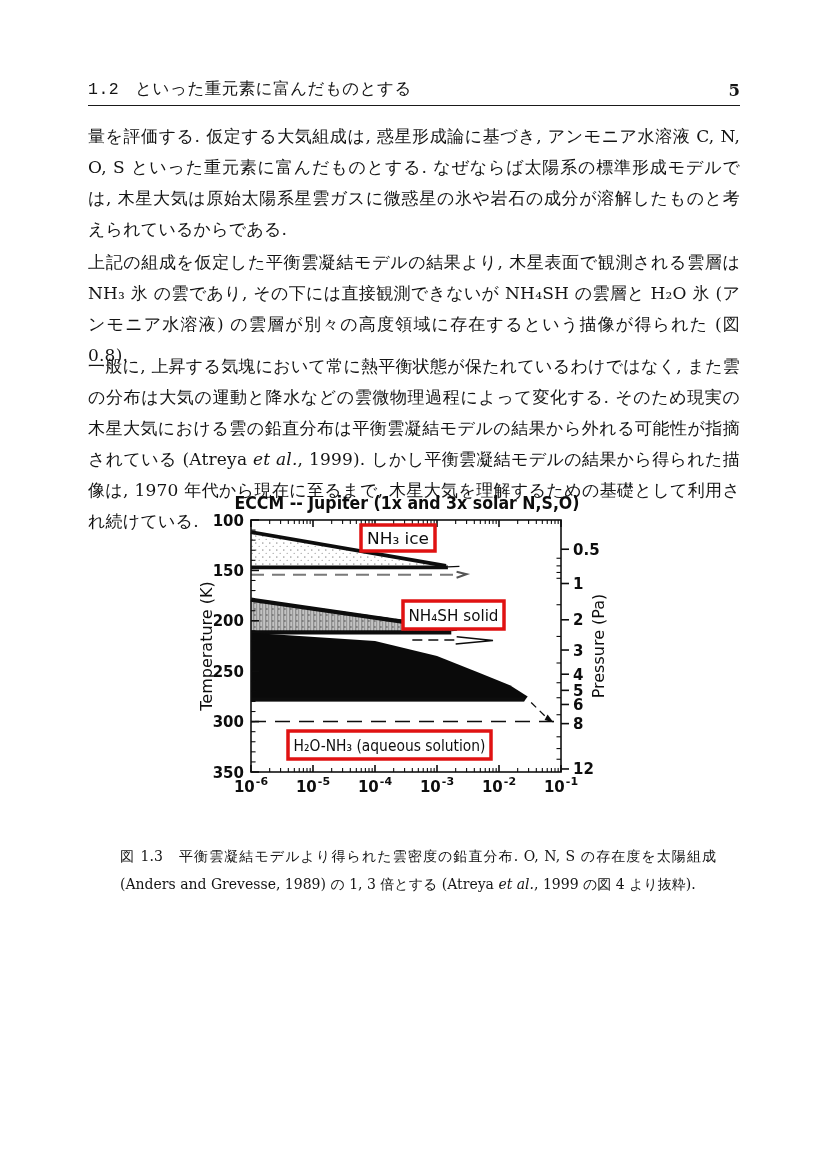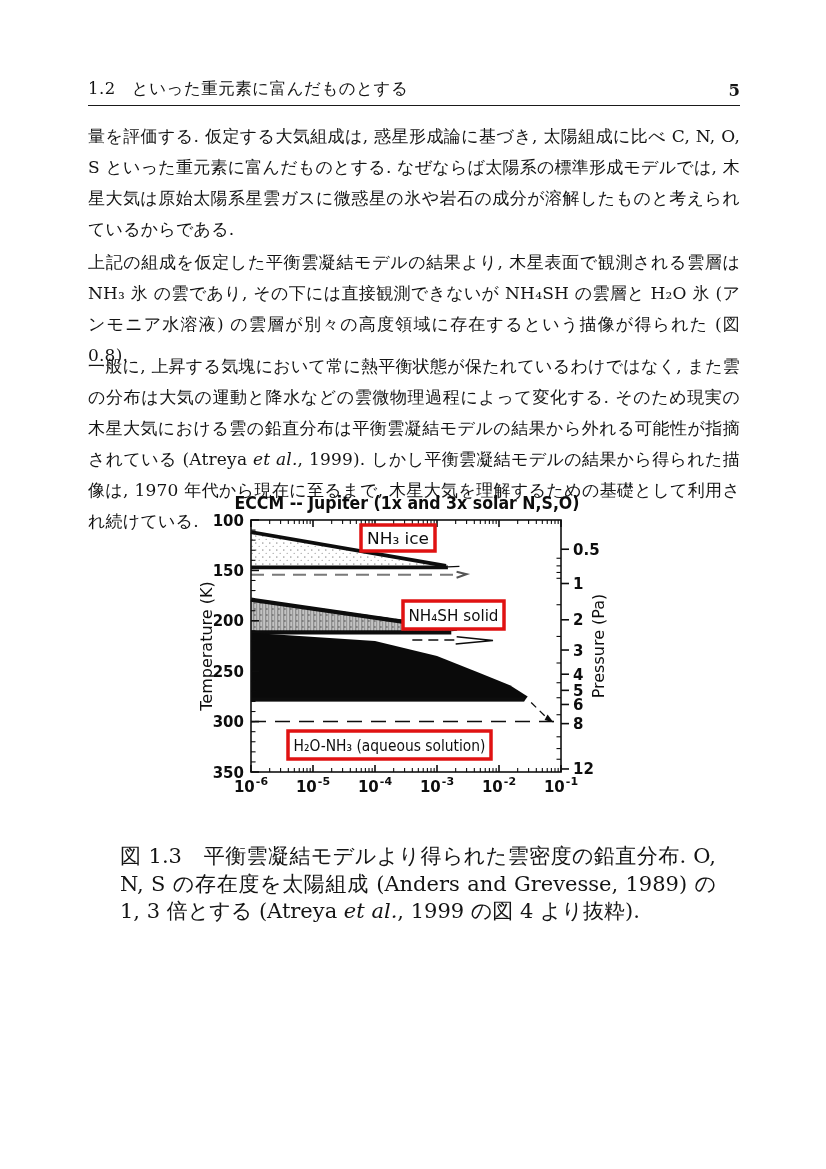--- a/index.html
+++ b/index.html
@@ -2,47 +2,47 @@
 <html lang="ja"><head>
 <meta charset="utf-8">
 <style>
   html,body{margin:0;padding:0;background:#ffffff;}
   .page{position:relative;width:826px;height:1169px;background:#fff;color:#141414;
         font-family:"DejaVu Serif","Liberation Serif",serif;overflow:hidden;}
   .runhead{position:absolute;left:88px;top:78px;width:652px;display:flex;
            justify-content:space-between;align-items:flex-end;
            font-size:16.5px;border-bottom:1.4px solid #1a1a1a;padding-bottom:5px;}
   .runhead .sec{letter-spacing:.5px;}
-  .runhead .secnum{margin-right:16px;}
+  .runhead .secnum{margin-right:16px;font-family:Liberation Mono, monospace;}
   .runhead .pno{font-weight:700;}
   .para{position:absolute;left:88px;width:652px;font-size:17px;line-height:31px;
         text-align:justify;letter-spacing:.2px;}
   .p1{top:121px;} .p2{top:247px;} .p3{top:351px;}
   .fig{position:absolute;left:198px;top:492px;width:420px;height:310px;margin:0;}
-  .caption{position:absolute;left:120px;top:843px;width:596px;font-size:21px;
+  .caption{position:absolute;left:120px;top:843px;width:596px;font-size:14px;
            line-height:27.5px;text-align:justify;}
   i{font-style:italic;}
   
   .ct  {font:700 17.5px "DejaVu Sans","Liberation Sans",sans-serif;fill:#0d0d0d;}
   .cal {font:400 16px  "DejaVu Sans","Liberation Sans",sans-serif;fill:#0d0d0d;}
   .ctick{font:700 15px "DejaVu Sans","Liberation Sans",sans-serif;fill:#0d0d0d;}
   .cexp{font-size:11px;}
   .cbox{font:400 16.5px "DejaVu Sans","Liberation Sans",sans-serif;fill:#0d0d0d;}
 </style>
 </head>
 <body>
 
 <div class="page">
 
   <div class="runhead">
     <span class="sec"><span class="secnum">1.2</span><span>といった重元素に富んだものとする</span></span>
     <span class="pno">5</span>
   </div>
 
-  <div class="para p1"><span>量を評価する. 仮定する大気組成は, 惑星形成論に基づき, 太陽組成に比べ C, N, O, S といった重元素に富んだものとする. なぜならば太陽系の標準形成モデルでは, 木星大気は原始太陽系星雲ガスに微惑星の氷や岩石の成分が溶解したものと考えられているからである.</span></div>
+  <div class="para p1"><span>量を評価する. 仮定する大気組成は, 惑星形成論に基づき, アンモニア水溶液 C, N, O, S といった重元素に富んだものとする. なぜならば太陽系の標準形成モデルでは, 木星大気は原始太陽系星雲ガスに微惑星の氷や岩石の成分が溶解したものと考えられているからである.</span></div>
   <div class="para p2"><span>上記の組成を仮定した平衡雲凝結モデルの結果より, 木星表面で観測される雲層は NH₃ 氷 の雲であり, その下には直接観測できないが NH₄SH の雲層と H₂O 氷 (アンモニア水溶液) の雲層が別々の高度領域に存在するという描像が得られた (図 0.8).</span></div>
   <div class="para p3"><span>一般に, 上昇する気塊において常に熱平衡状態が保たれているわけではなく, また雲の分布は大気の運動と降水などの雲微物理過程によって変化する. そのため現実の木星大気における雲の鉛直分布は平衡雲凝結モデルの結果から外れる可能性が指摘されている (Atreya </span><i>et al.</i><span>, 1999). しかし平衡雲凝結モデルの結果から得られた描像は, 1970 年代から現在に至るまで, 木星大気を理解するための基礎として利用され続けている.</span></div>
 
   <figure class="fig">
     <svg id="chart" width="420" height="310" viewBox="0 0 420 310">
       <defs>
         <pattern id="stipLight" width="7" height="7" patternUnits="userSpaceOnUse">
           <rect width="7" height="7" fill="#ffffff"></rect>
           <circle cx="1.8" cy="2.1" r="0.8" fill="#9c9c9c"></circle>
           <circle cx="5.2" cy="5.4" r="0.7" fill="#ababab"></circle>

